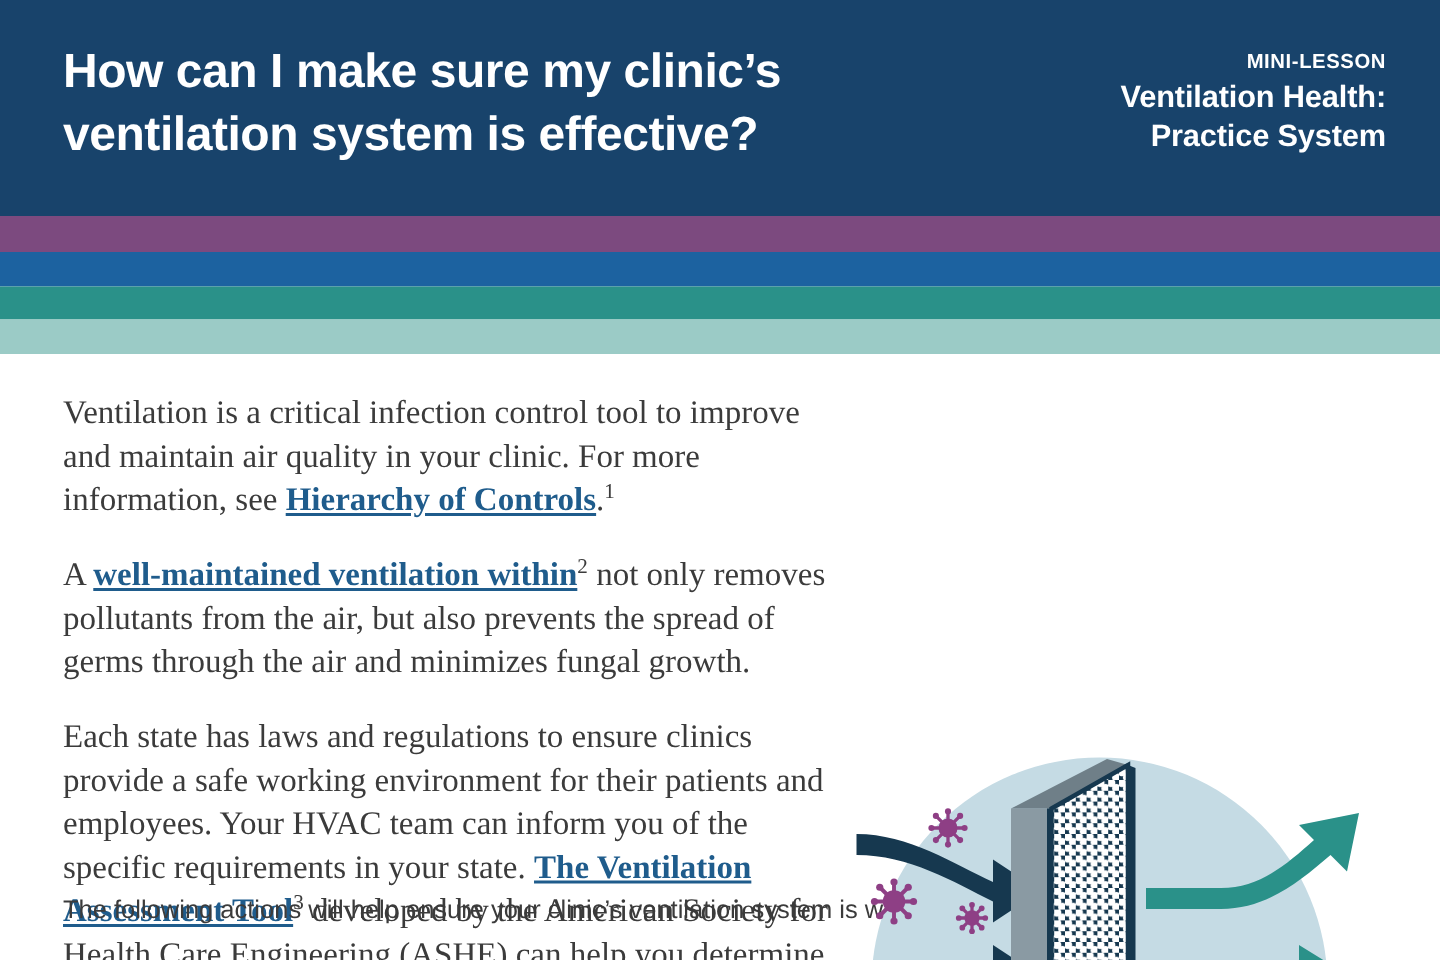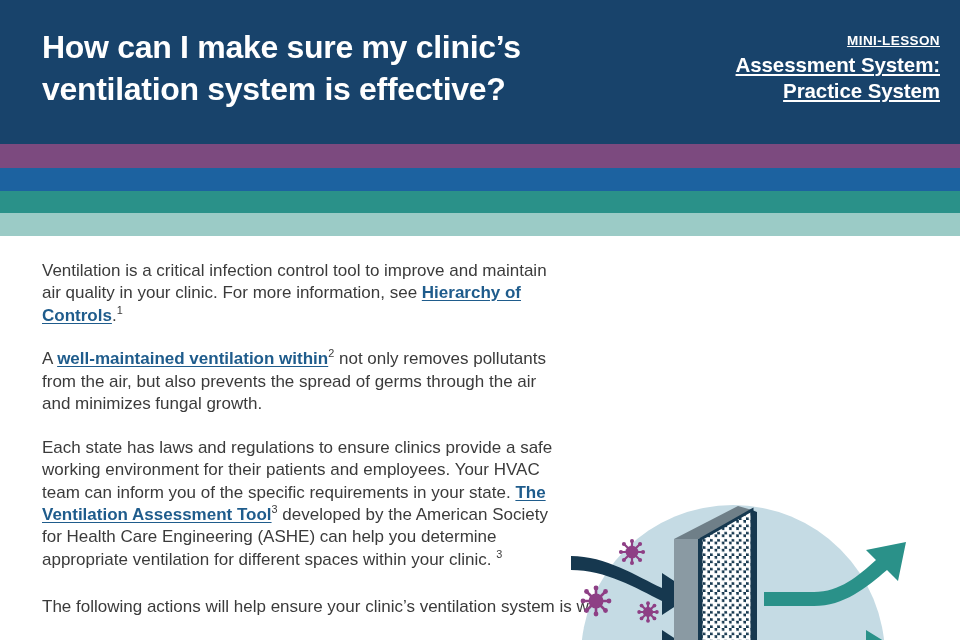--- a/index.html
+++ b/index.html
@@ -39,26 +39,25 @@
     width: 600px;
     color: #ffffff;
     font-family: "Liberation Sans", sans-serif;
     font-size: 32px;
     font-weight: bold;
     line-height: 1.32;
     letter-spacing: -0.3px;
   }
   .header-meta {
     position: absolute;
-    right: 20px;
+    right: 36px;
     top: 33px;
     width: 300px;
     text-align: right;
     color: #ffffff;
-    text-decoration: underline;
   }
   .header-kicker {
     font-size: 13.5px;
     font-weight: bold;
     letter-spacing: 0.4px;
     line-height: 1.2;
     margin-bottom: 3px;
   }
   .header-subtitle {
     font-size: 20.5px;
@@ -95,22 +94,22 @@
 
   .text-column {
     position: absolute;
     left: 42px;
     top: 24px;
     width: 520px;
   }
 
   .para {
     color: #3b3b3b;
-    font-family: Liberation Sans, sans-serif;
-    font-size: 17px;
+    font-family: Liberation Serif, serif;
+    font-size: 22px;
     line-height: 1.32;
     margin: 0 0 21px 0;
   }
   .para:last-child { margin-bottom: 0; }
 
   .doclink {
     color: #1f5c8c;
     font-weight: bold;
     text-decoration: underline;
     text-underline-offset: 2px;
@@ -145,21 +144,21 @@
 <body>
 
 <div id="page">
 
   <div class="header-banner">
     <div class="header-title">How can I make sure my clinic’s ventilation system is effective?</div>
 
     <div class="header-meta">
       <div class="header-kicker">MINI-LESSON</div>
       <div class="header-subtitle">
-        <div>Assessment System:</div>
+        <div>Ventilation Health:</div>
         <div>Practice System</div>
       </div>
     </div>
   </div>
 
   <div class="stripe-band">
     <div class="stripe stripe-purple"></div>
     <div class="stripe stripe-blue"></div>
     <div class="stripe stripe-teal"></div>
     <div class="stripe stripe-mint"></div>

